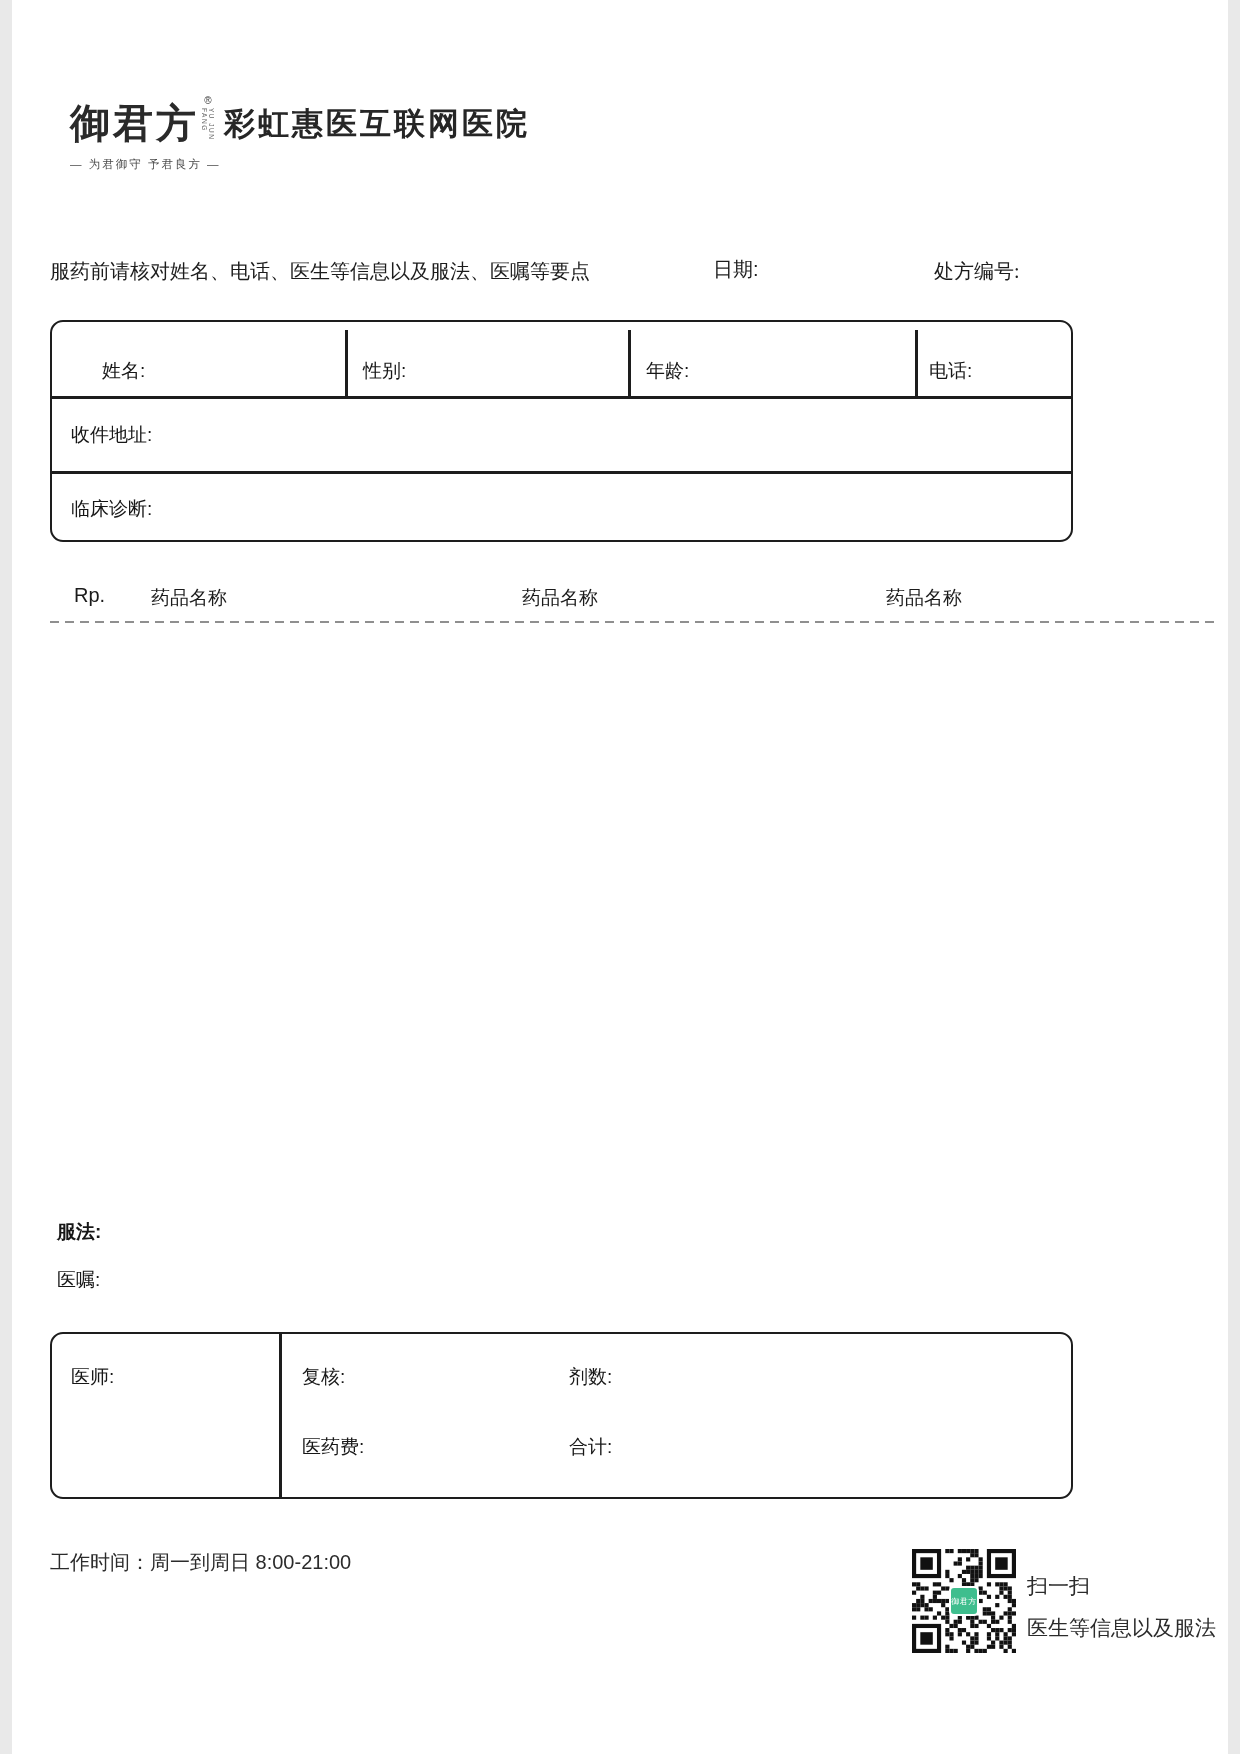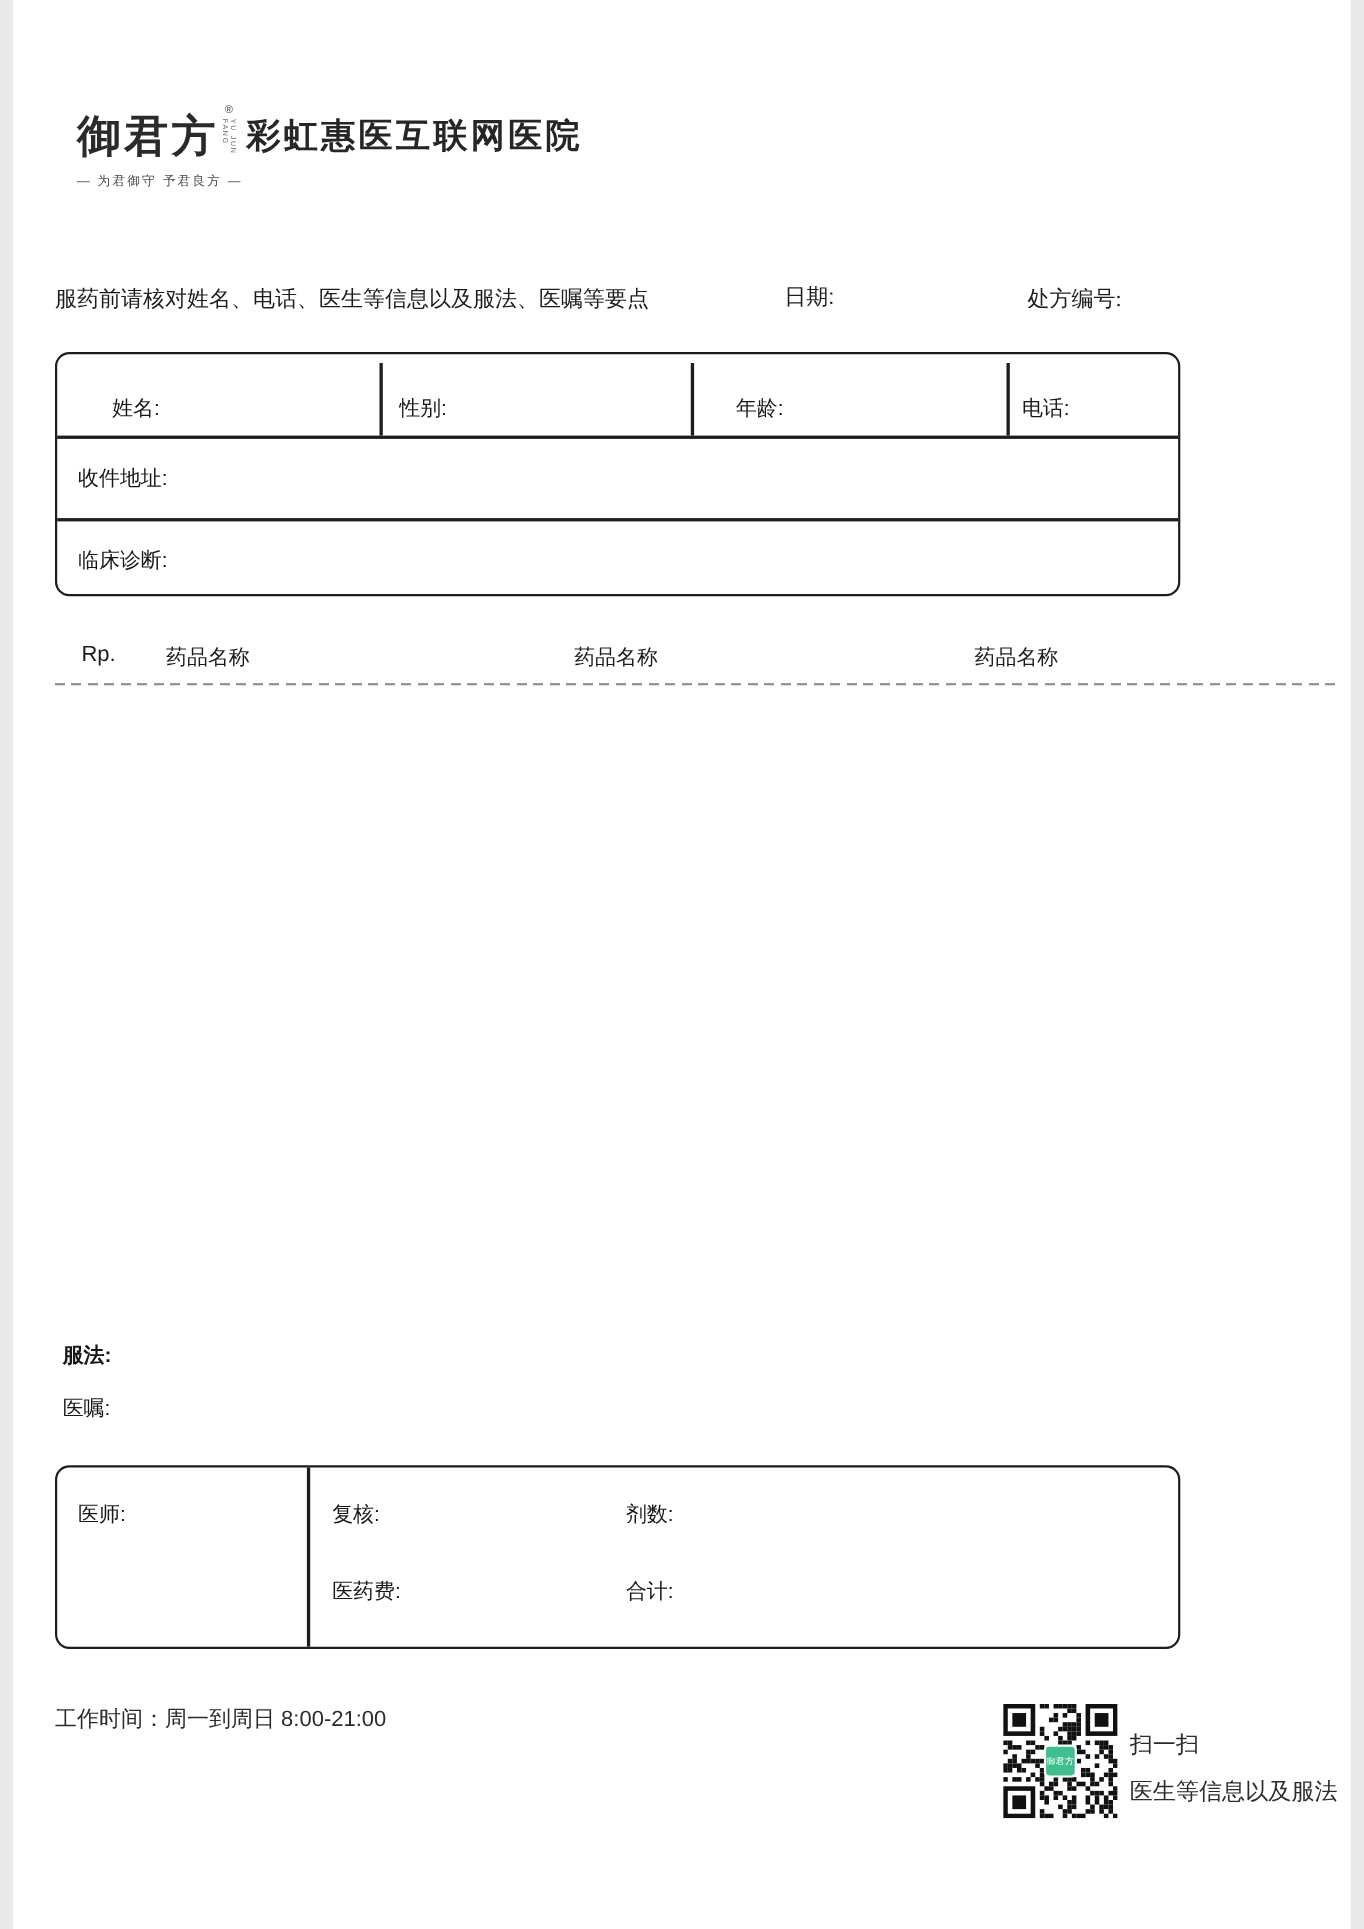--- a/index.html
+++ b/index.html
@@ -79,21 +79,21 @@
   <h1 class="hospital-title abs" style="left:212px;top:103px;">彩虹惠医互联网医院</h1>
 
   <div class="notice abs" style="left:38px;top:258px;">服药前请核对姓名、电话、医生等信息以及服法、医嘱等要点</div>
   <div class="notice abs" style="left:660px;top:256px;margin-left:41px;">日期:</div>
   <div class="notice abs" style="left:922px;top:258px;font-family:Liberation Serif, serif;">处方编号:</div>
 
   <div class="box" style="left:38px;top:320px;width:1019px;height:218px;">
 
     <span class="field-label" style="left:19px;top:36px;margin-left:31px;">姓名:</span>
     <span class="field-label" style="left:311px;top:36px;">性别:</span>
-    <span class="field-label" style="left:594px;top:36px;margin-left:23px;">年龄:</span>
+    <span class="field-label" style="left:594px;top:36px;">年龄:</span>
     <span class="field-label" style="left:877px;top:36px;">电话:</span>
 
     <span class="v-div" style="left:293px;top:8px;height:66px;"></span>
     <span class="v-div" style="left:576px;top:8px;height:66px;"></span>
     <span class="v-div" style="left:863px;top:8px;height:66px;"></span>
 
     <span class="hr-rule" style="top:74px;"></span>
     <span class="hr-rule" style="top:149px;"></span>
 
     <span class="field-label" style="left:19px;top:100px;">收件地址:</span>

